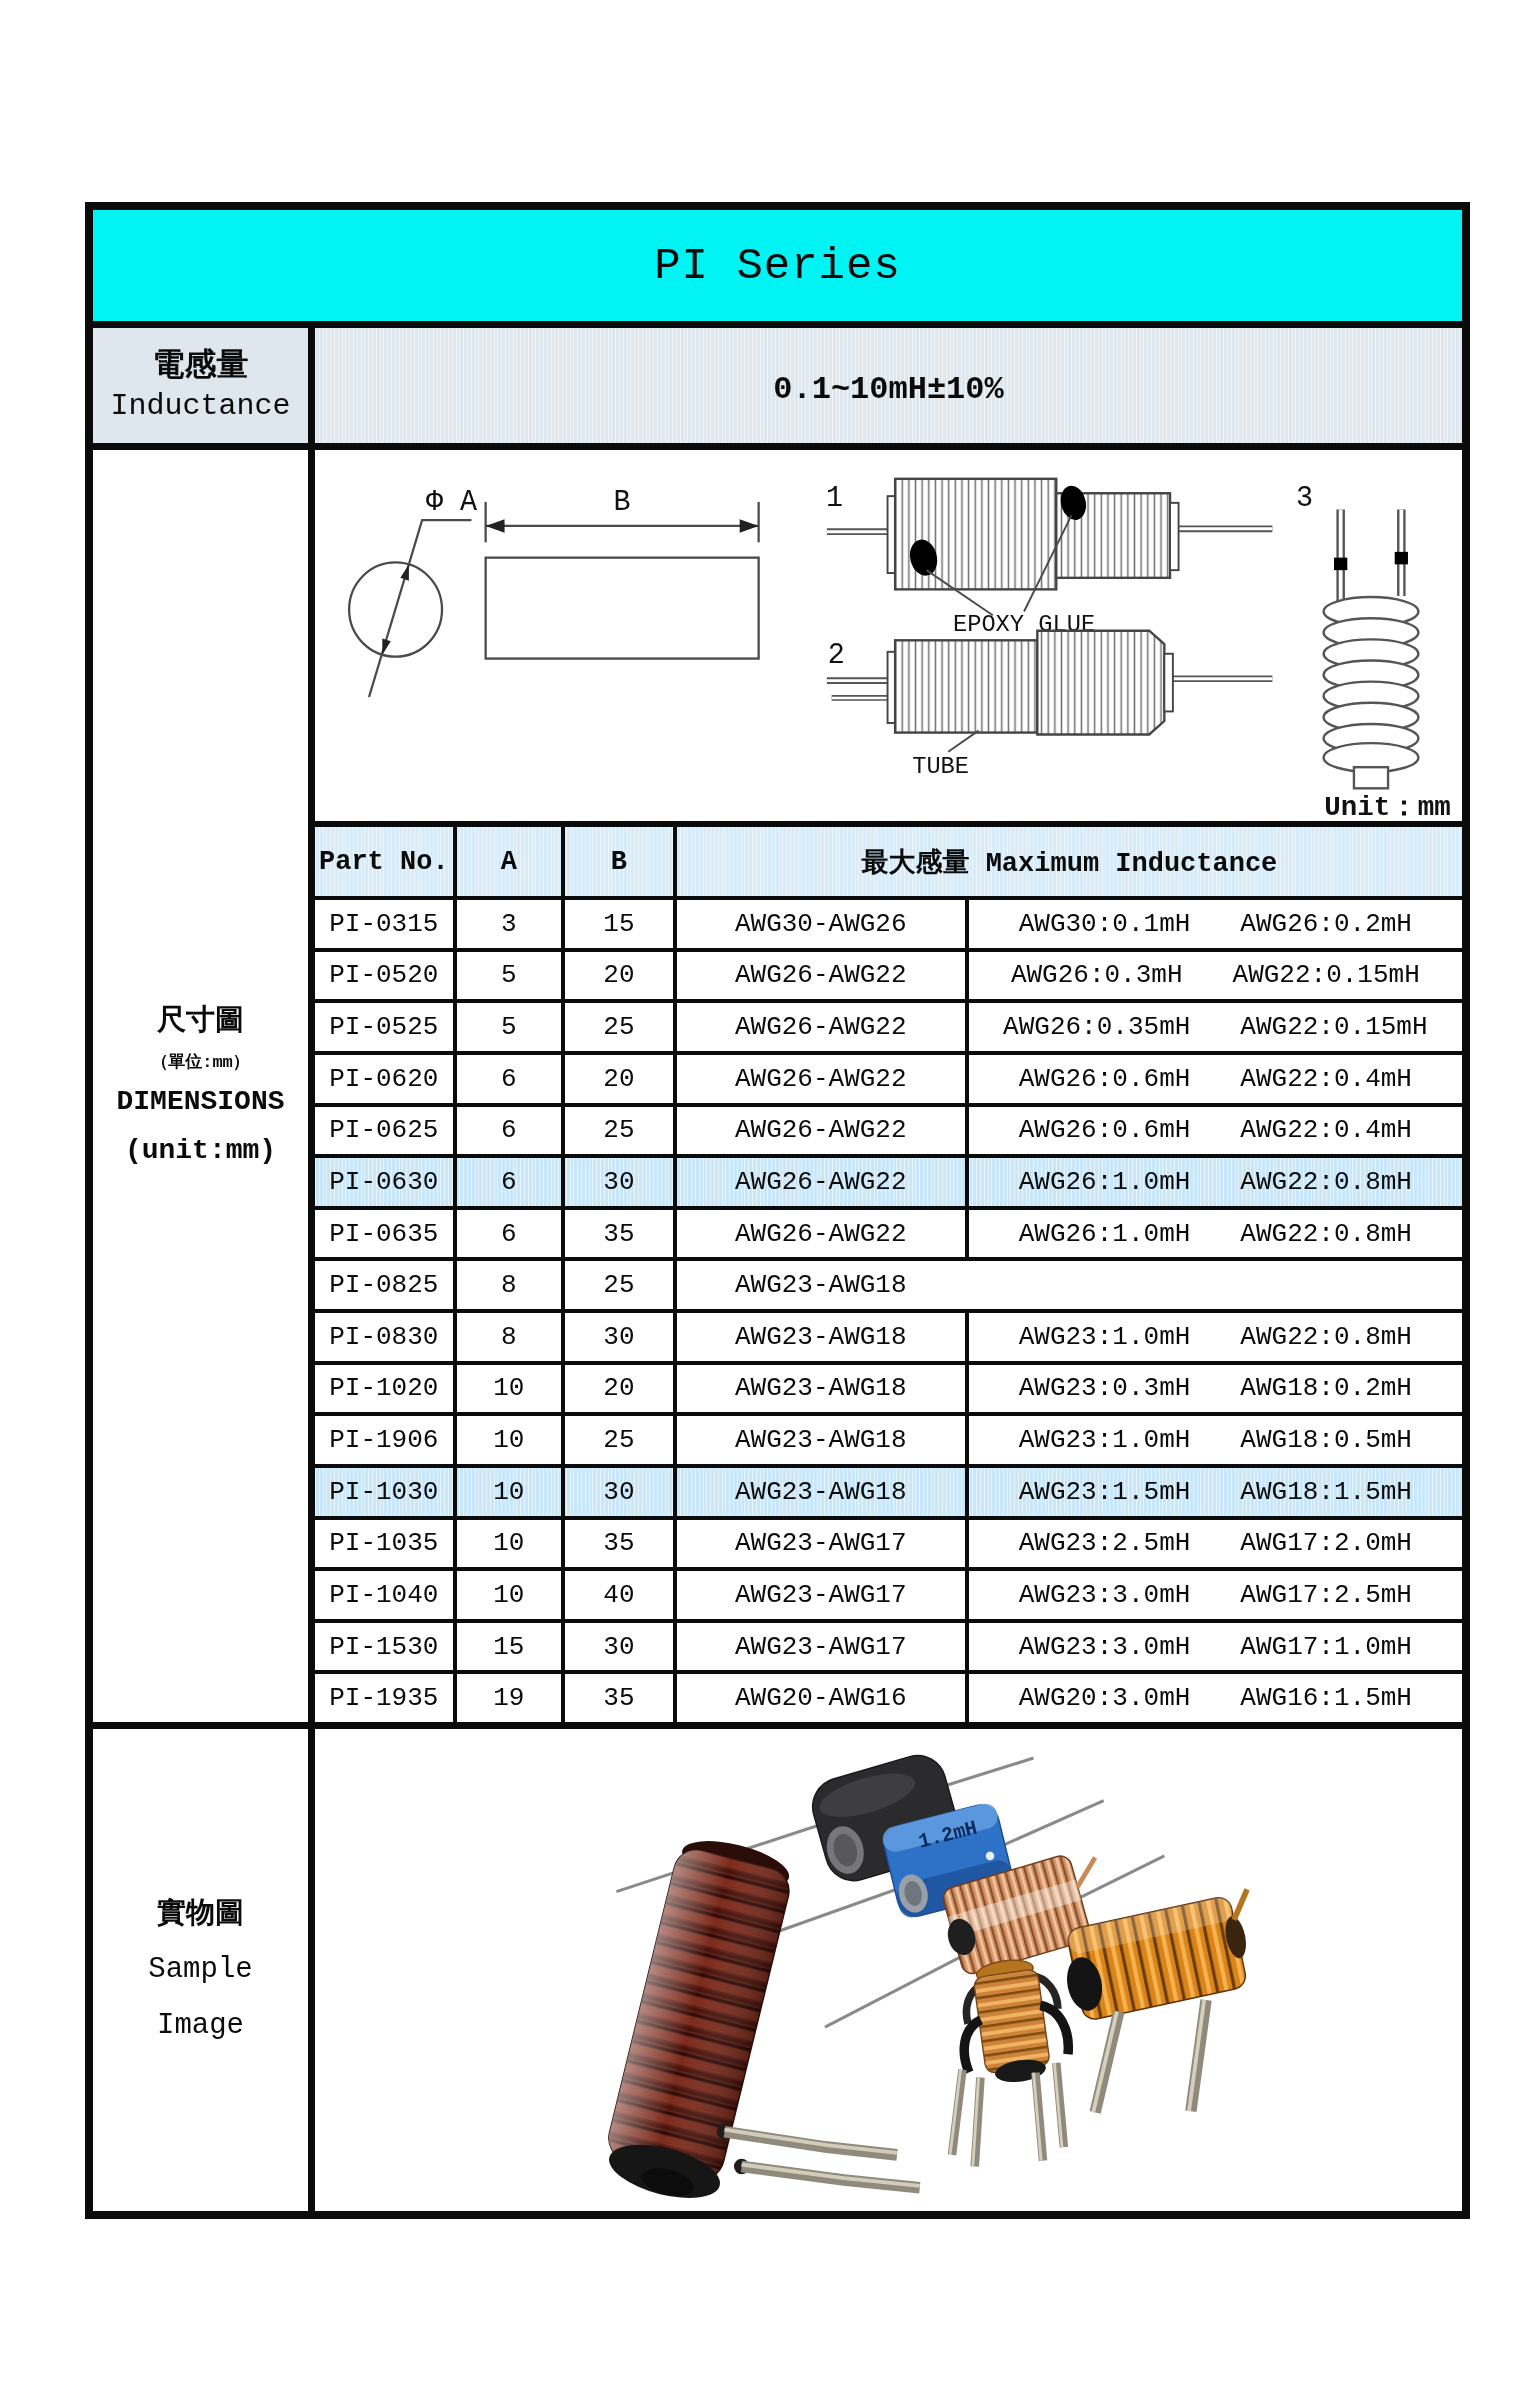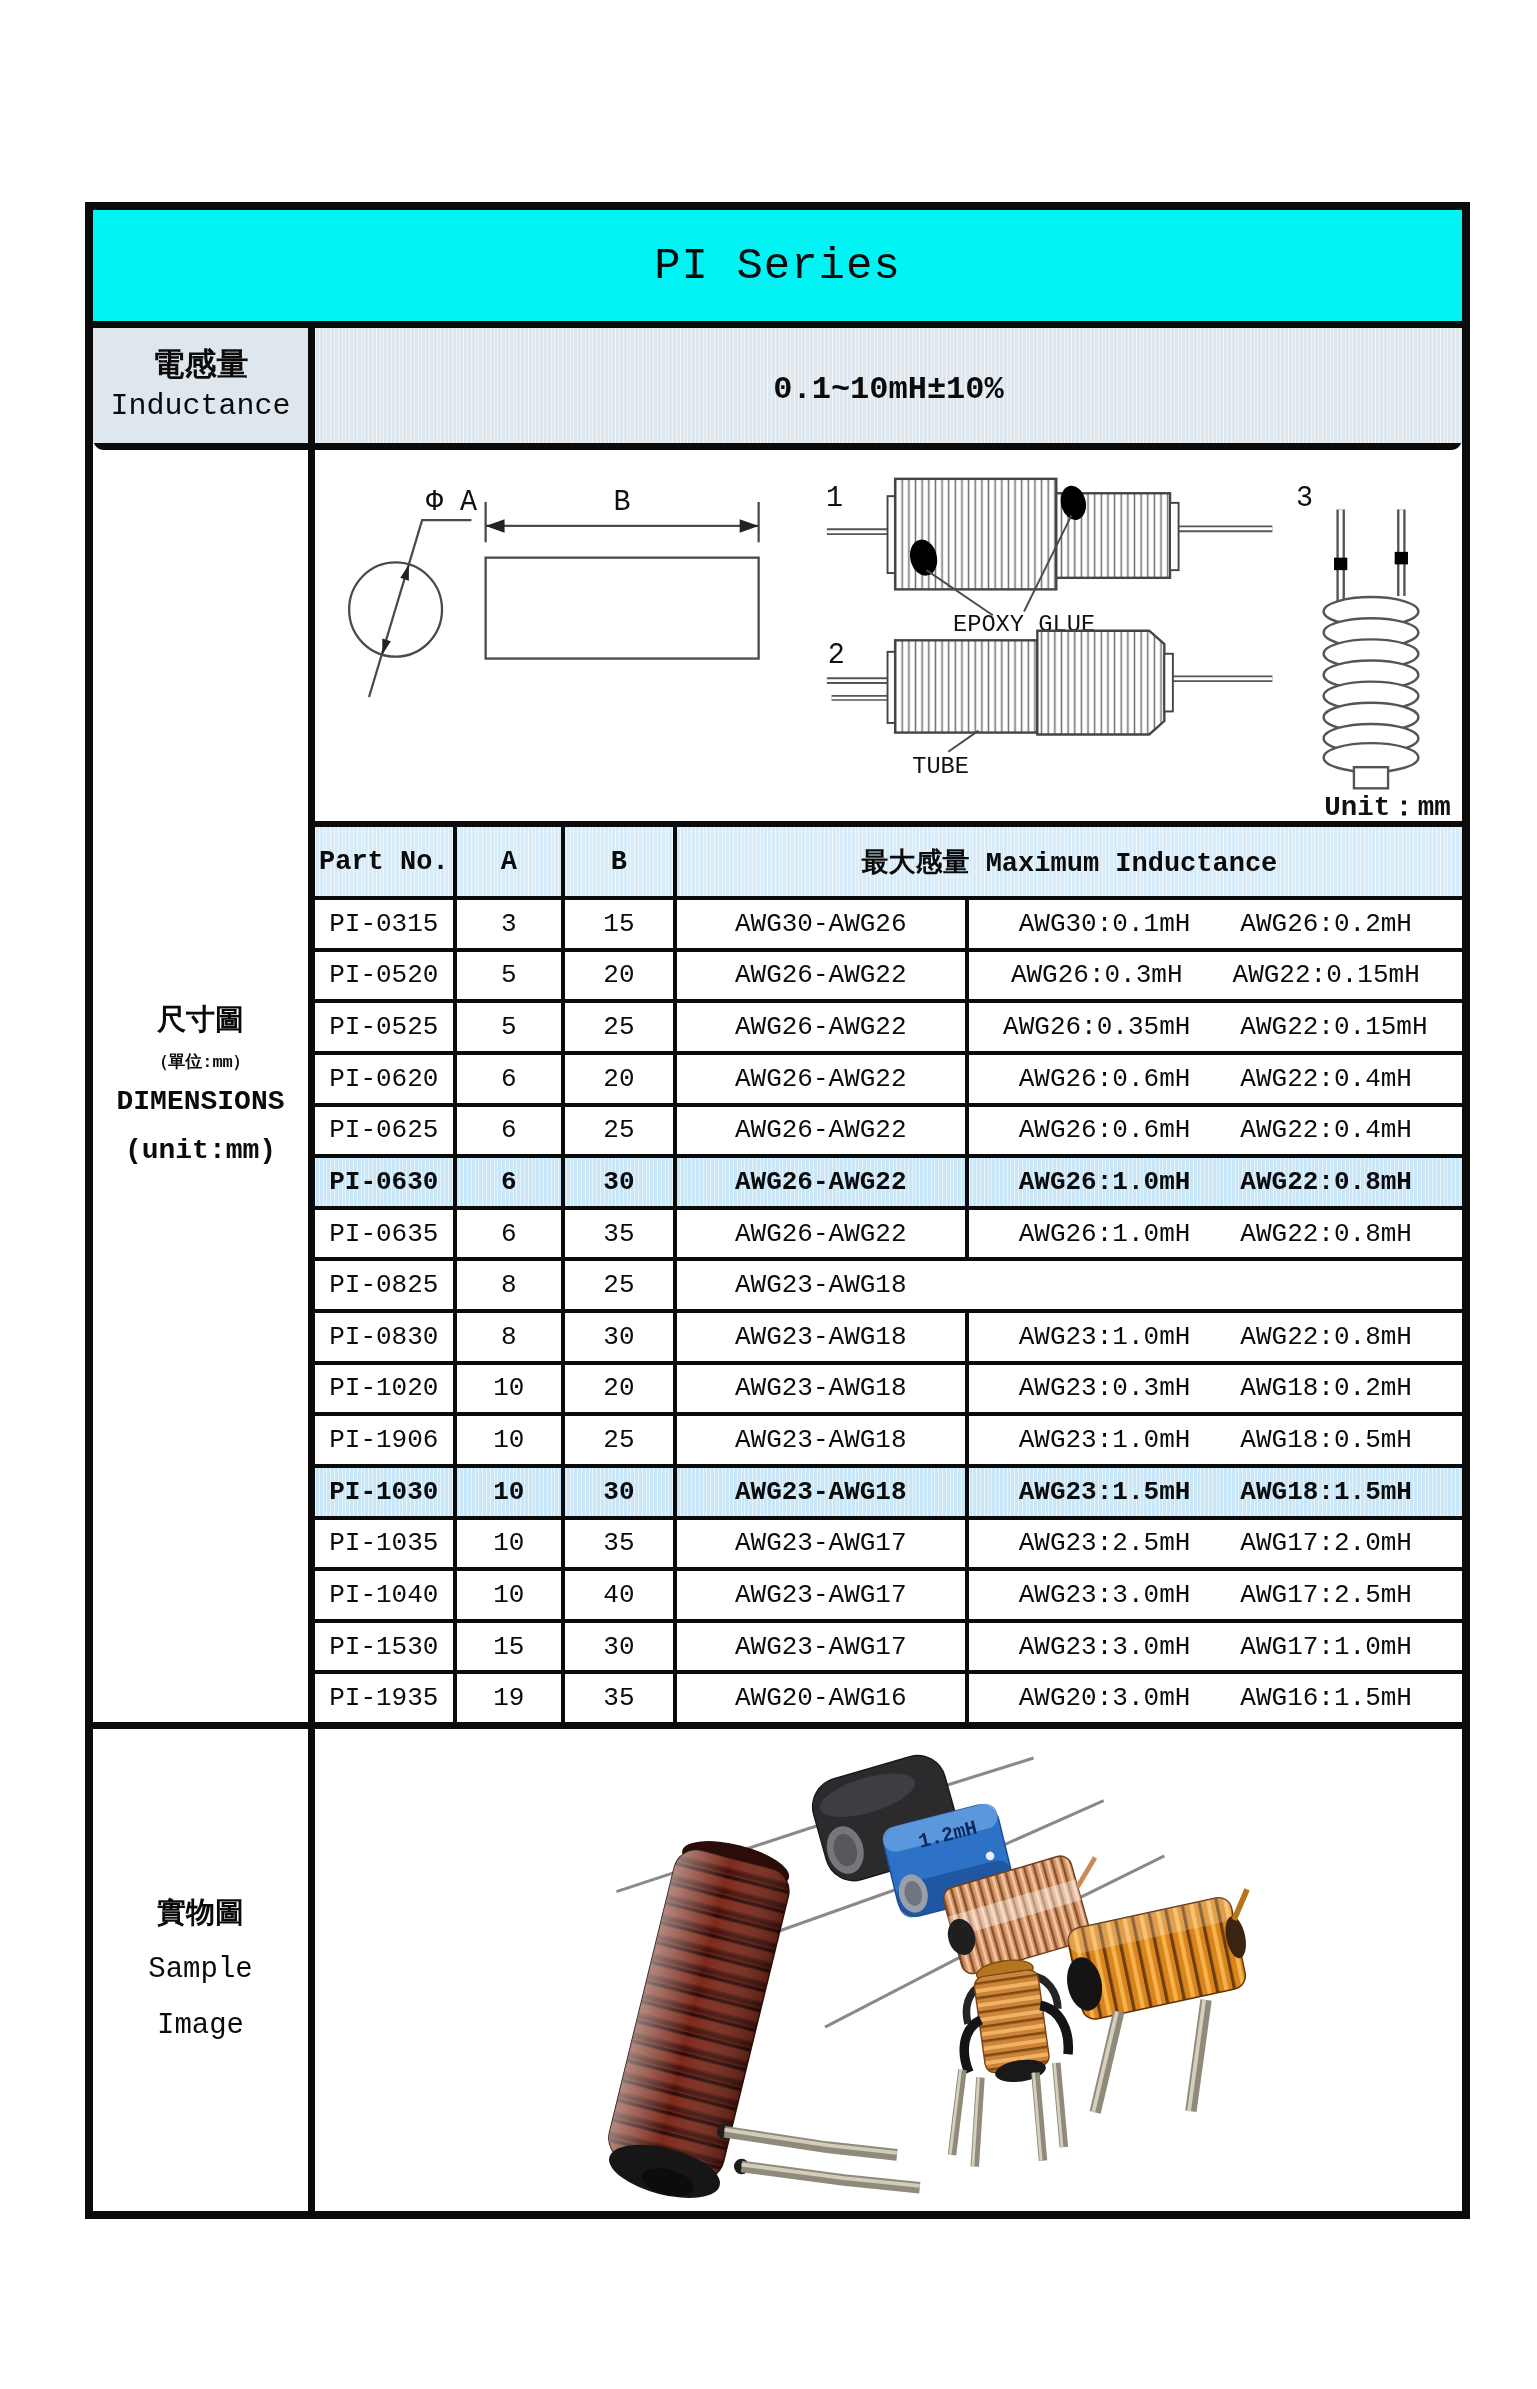--- a/index.html
+++ b/index.html
@@ -10,40 +10,40 @@
   .tex{background-image:repeating-linear-gradient(90deg,rgba(255,255,255,.55) 0 1px,rgba(0,0,0,0) 1px 3.8px);}
   
   .title-bar{flex:0 0 111px;border-bottom:7.7px solid #0b0b0b;display:flex;align-items:center;justify-content:center;
              font-size:44px;font-weight:400;letter-spacing:1px;}
   
   .section{display:flex;border-bottom:7.7px solid #0b0b0b;min-height:0;}
   .label-col{flex:0 0 215px;border-right:7.7px solid #0b0b0b;display:flex;flex-direction:column;
              align-items:center;justify-content:center;text-align:center;background:#fff;}
   .content-col{flex:1;min-width:0;display:flex;flex-direction:column;}
   
-  .row-induct{flex:0 0 115px;border-radius:11px;}
+  .row-induct{flex:0 0 115px;}
   .row-induct .label-col{background-color:#dfe7ee;}
   .row-induct .content-col{background-color:#dfe7ee;align-items:center;justify-content:center;}
   .induct-cjk{font-size:32px;font-weight:700;line-height:1.35;}
   .induct-en{font-size:30px;line-height:1.25;}
   .induct-value{font-size:32px;font-weight:600;margin-top:8px;}
   
   .row-dims{flex:0 0 1272px;}
   .dims-label div{line-height:1.75;}
   .lab-cjk{font-size:29px;font-weight:700;}
   .lab-sub{font-size:17px;font-weight:600;}
   .lab-en{font-size:28px;font-weight:600;}
   .drawing{flex:0 0 371px;position:relative;background:#fff;}
   .drawing svg{display:block;width:100%;height:100%;}
   
   .dtable{flex:1;display:flex;flex-direction:column;border-top:6.7px solid #0b0b0b;min-height:0;}
   .drow{display:flex;flex:1 1 0;border-bottom:4.8px solid #0b0b0b;min-height:0;}
   .drow:last-child{border-bottom:none;}
   .drow.header{flex:0 0 69px;background-color:#d7ebf9;font-weight:600;}
-  .drow.hl{background-color:#c9e7f9;font-weight:bold;}
+  .drow.hl{background-color:#c9e7f9;}
   .dcell{border-right:4.8px solid #0b0b0b;display:flex;align-items:center;justify-content:center;
          font-size:26px;white-space:nowrap;overflow:hidden;}
   .dcell:last-child{border-right:none;}
   .c1{width:12%;}.c2{width:9.1%;}.c3{width:9.4%;}.c4{width:25.1%;}
   .c5{flex:1;}
   .maxcell{gap:50px;}
   .header .dcell{font-size:27px;}
   
   .row-sample{flex:1;border-bottom:none;}
   .sample-label div{line-height:1.9;font-size:29px;}

